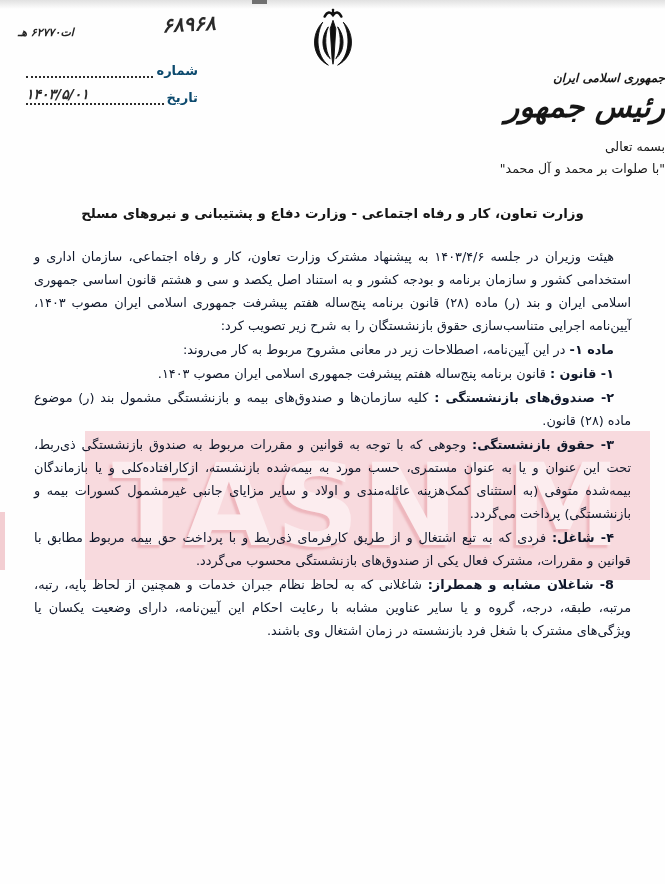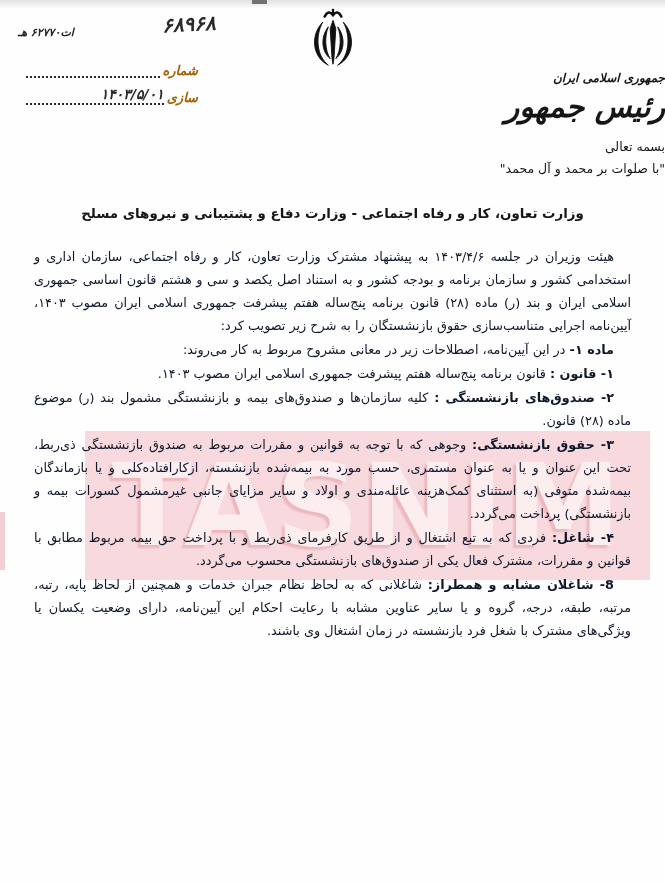--- a/index.html
+++ b/index.html
@@ -29,23 +29,23 @@
     font-style:italic; letter-spacing:3px; color:#2a2a2a; transform:rotate(-3deg);
     white-space:nowrap;
   }
   .stamp {
     position:absolute; top:16px; left:4px; font-size:11px; font-weight:bold;
     font-style:italic; letter-spacing:1px; color:#222; white-space:nowrap;
   }
   .field { position:absolute; left:12px; width:172px; display:flex; align-items:flex-end; gap:3px; }
   .field-number { top:52px; }
   .field-date  { top:74px; }
-  .flabel { font-size:13px; font-weight:bold; font-style:italic; color:#a16207; white-space:nowrap; }
+  .flabel { font-size:13px; font-weight:bold; color:#0c4a6e; white-space:nowrap; }
   .dots { flex:1; border-bottom:2px dotted #2b2b2b; height:14px; }
-  .datewrap { flex:1; border-bottom:2px dotted #2b2b2b; text-align:right; }
+  .datewrap { flex:1; border-bottom:2px dotted #2b2b2b; text-align:left; }
   .date-hand { font-size:14px; font-weight:bold; font-style:italic; color:#2a2a2a; letter-spacing:1px; }
 
   
   .letterhead { position:relative; z-index:1; padding-top:8px; }
   .emblem { display:block; margin:0 auto; }
   .country   { font-size:12px;   font-weight:bold; font-style:italic; margin-top:1px; }
   .pres-title{ font-size:30px;   font-weight:bold; font-style:italic; margin-top:2px; line-height:40px; }
   .decree-title { font-size:19px; font-weight:bold; font-style:italic; margin-top:3px; line-height:28px; }
   .basmala   { font-size:12.5px; margin-top:12px;margin-left:25px; }
   .salutation{ font-size:12.5px; margin-top:7px; }
@@ -90,21 +90,21 @@
   </div>
 
   <div class="meta">
     <div class="hand-number">۶۸۹۶۸</div>
     <div class="stamp">ات۶۲۷۷۰ هـ</div>
     <div class="field field-number">
       <span class="flabel">شماره</span>
       <span class="dots"></span>
     </div>
     <div class="field field-date">
-      <span class="flabel">سازی</span>
+      <span class="flabel">تاریخ</span>
       <span class="datewrap"><span class="date-hand">۱۴۰۳/۵/۰۱</span></span>
     </div>
   </div>
 
   <header class="letterhead">
     <svg class="emblem" width="56" height="62" viewBox="0 0 60 66" aria-hidden="true">
       <g stroke="#101010" fill="#101010">
         <path d="M21 9 C 24 3.5, 27 3.5, 30 7.5 C 33 3.5, 36 3.5, 39 9" fill="none" stroke-width="2.6" stroke-linecap="round"></path>
         <path d="M30 1 L30 5" fill="none" stroke-width="2.4" stroke-linecap="round"></path>
         <path d="M19 15 C 6 28, 7 52, 25 61 C 12 51, 11 29, 19 15 Z" stroke-width="1"></path>

